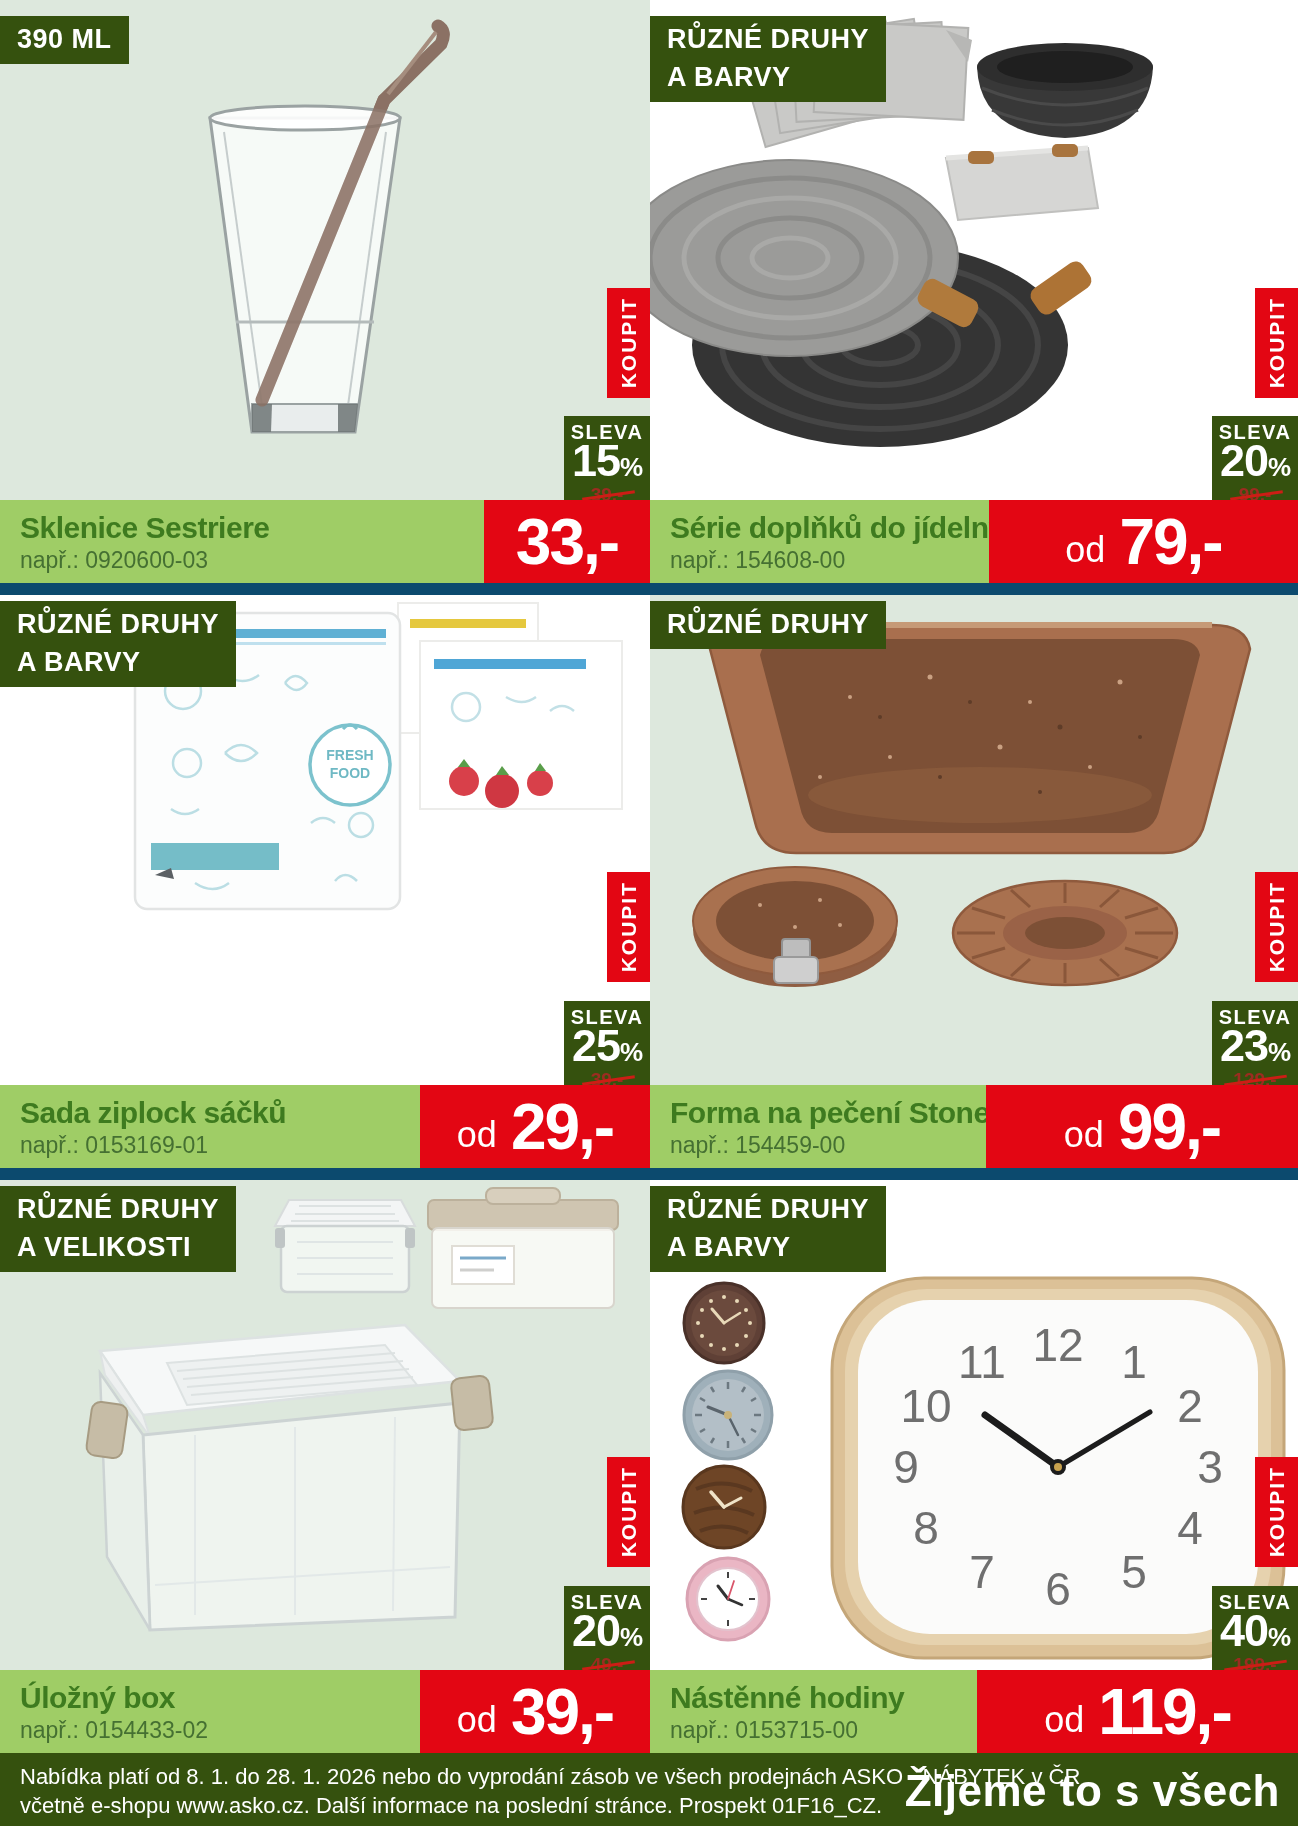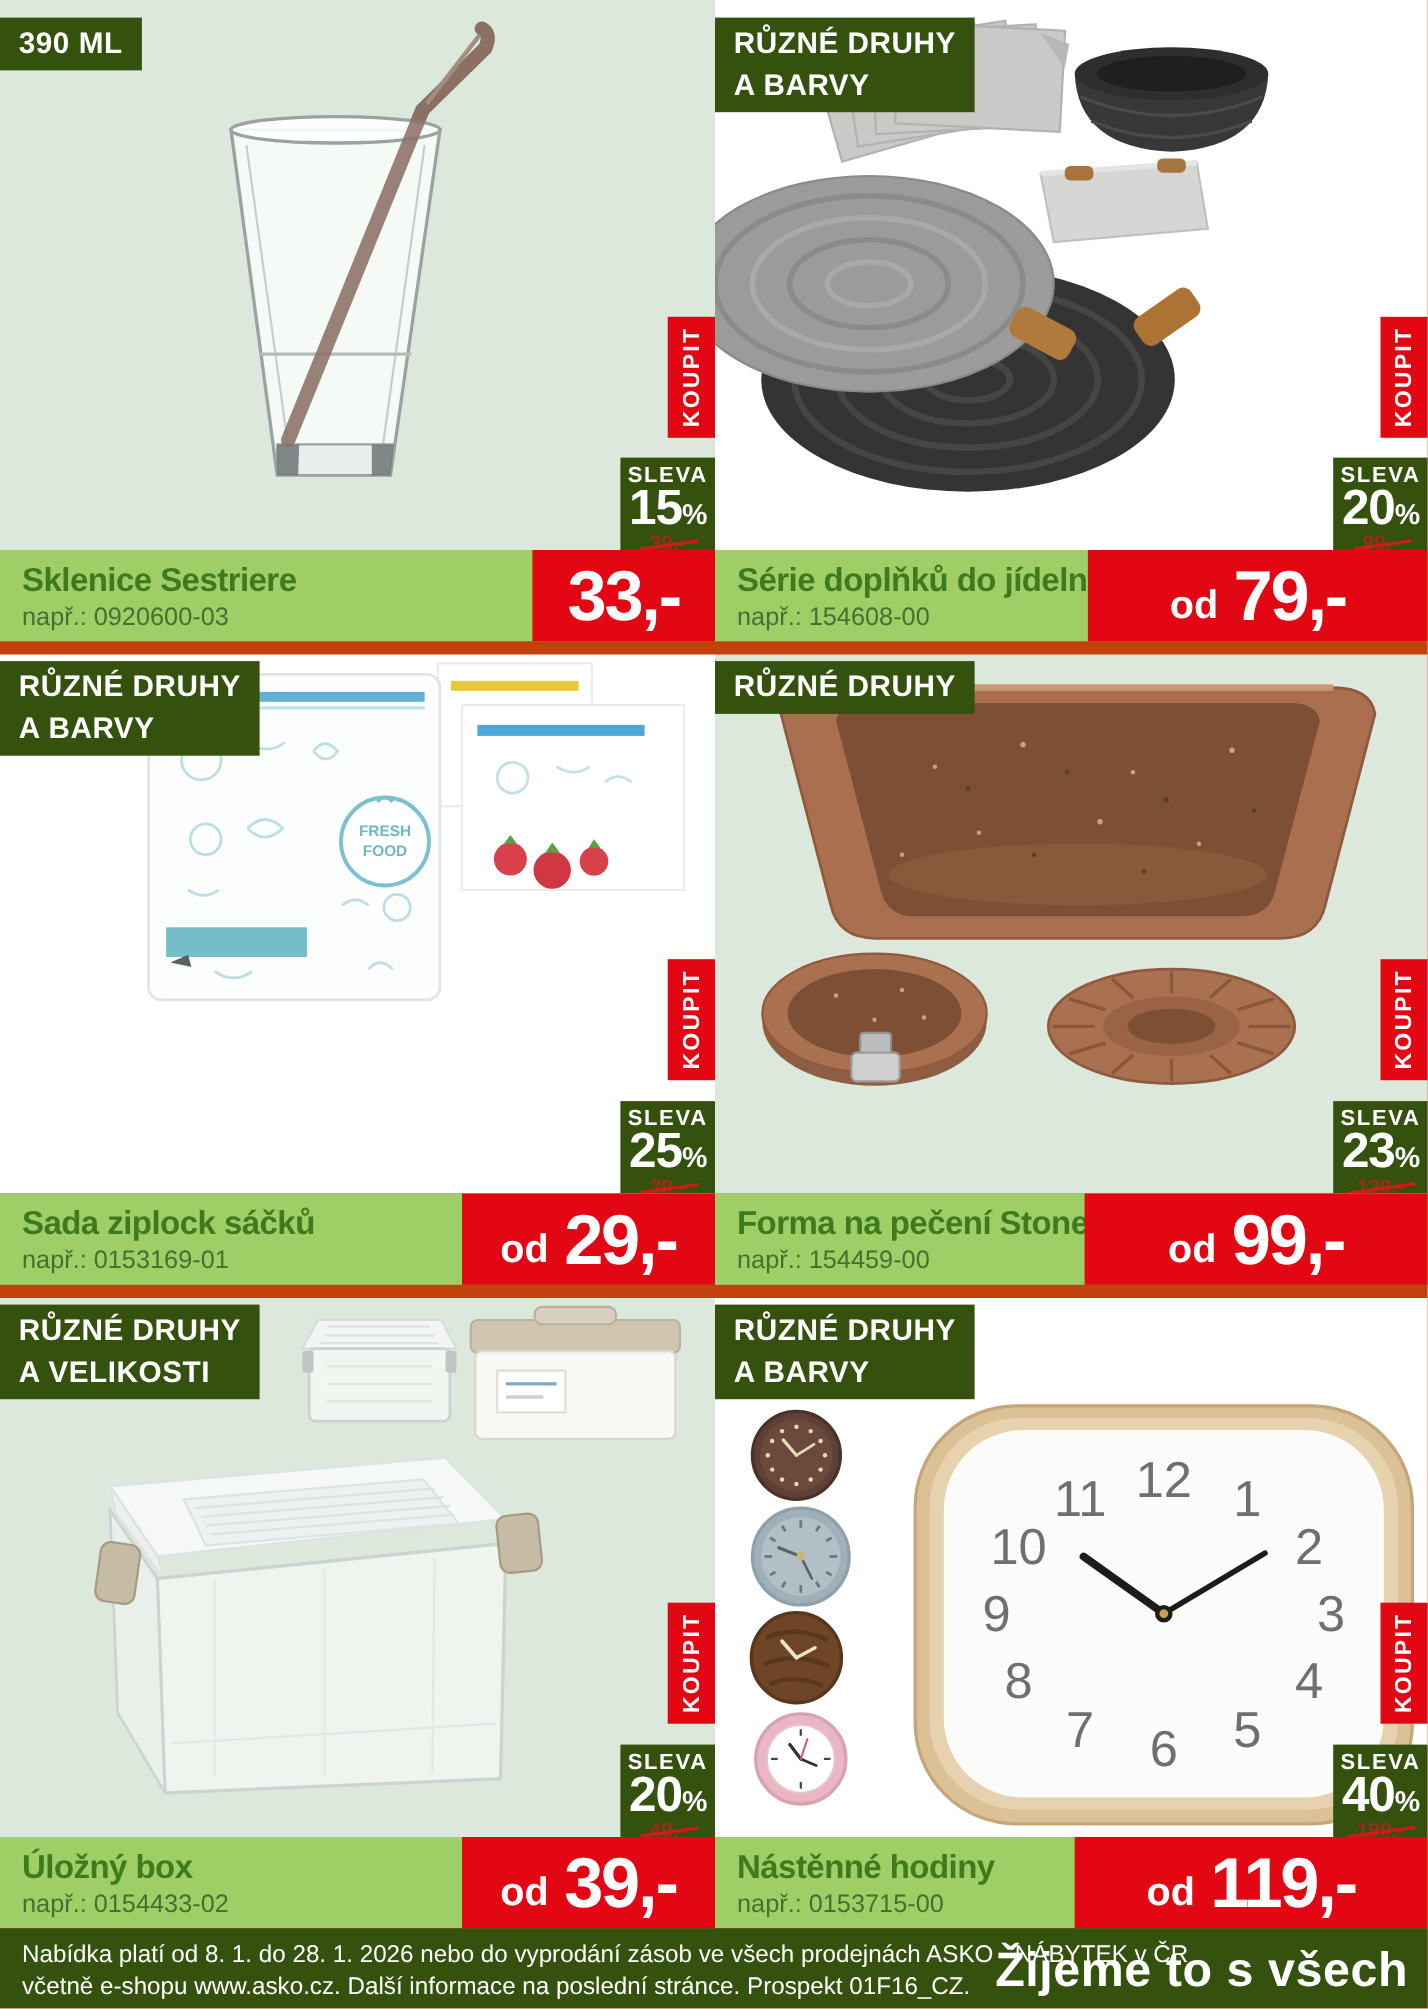--- a/index.html
+++ b/index.html
@@ -1,16 +1,16 @@
 <!DOCTYPE html>
 <html><head>
 <meta charset="utf-8">
 <style>
   html,body{margin:0;padding:0;background:#fff;}
-  .page{position:relative;width:1298px;height:1826px;background:#c2410c;
+  .page{position:relative;width:1298px;height:1826px;background:#0c4a6e;
         font-family:"Liberation Sans",sans-serif;overflow:hidden;}
   .tile{position:absolute;}
   .photo{position:relative;width:100%;}
   .row1 .photo{height:500px;}
   .row23 .photo{height:490px;}
   .bg-green{background:#dde8dd;}
   .bg-white{background:#ffffff;}
   .photo svg{position:absolute;left:0;top:0;}
 
   
@@ -40,21 +40,21 @@
   .old .strike{position:absolute;left:-9px;right:-11px;top:45%;height:3px;
                background:#cd1d15;transform:rotate(-8deg);}
 
   
   .bar{position:relative;height:83px;background:#9fcd66;}
   .title{position:absolute;left:20px;top:11px;font-size:30px;font-weight:bold;
          color:#3e7b1f;letter-spacing:-0.5px;white-space:nowrap;}
   .sku{position:absolute;left:20px;top:47px;font-size:23px;color:#45703	2;color:#457032;}
   .pricebox{position:absolute;right:0;top:0;bottom:0;background:#e30613;color:#fff;
             display:flex;align-items:center;justify-content:center;}
-  .od{font-size:36px;font-weight:bold;align-self:flex-end;margin-bottom:12px;margin-right:14px;}
+  .od{font-size:36px;font-weight:normal;align-self:flex-end;margin-bottom:12px;margin-right:14px;}
   .od:empty{display:none;}
   .pricenum{font-size:64px;font-weight:bold;letter-spacing:-2px;}
 
   
   .footer{position:absolute;left:0;top:1753px;width:1298px;height:73px;background:#35510e;color:#fff;}
   .footer .l1{position:absolute;left:20px;top:11px;font-size:22px;}
   .footer .l2{position:absolute;left:20px;top:40px;font-size:22px;}
   .slogan{position:absolute;right:18px;top:13px;font-size:44px;font-weight:bold;letter-spacing:.5px;}
 </style>
 </head>

